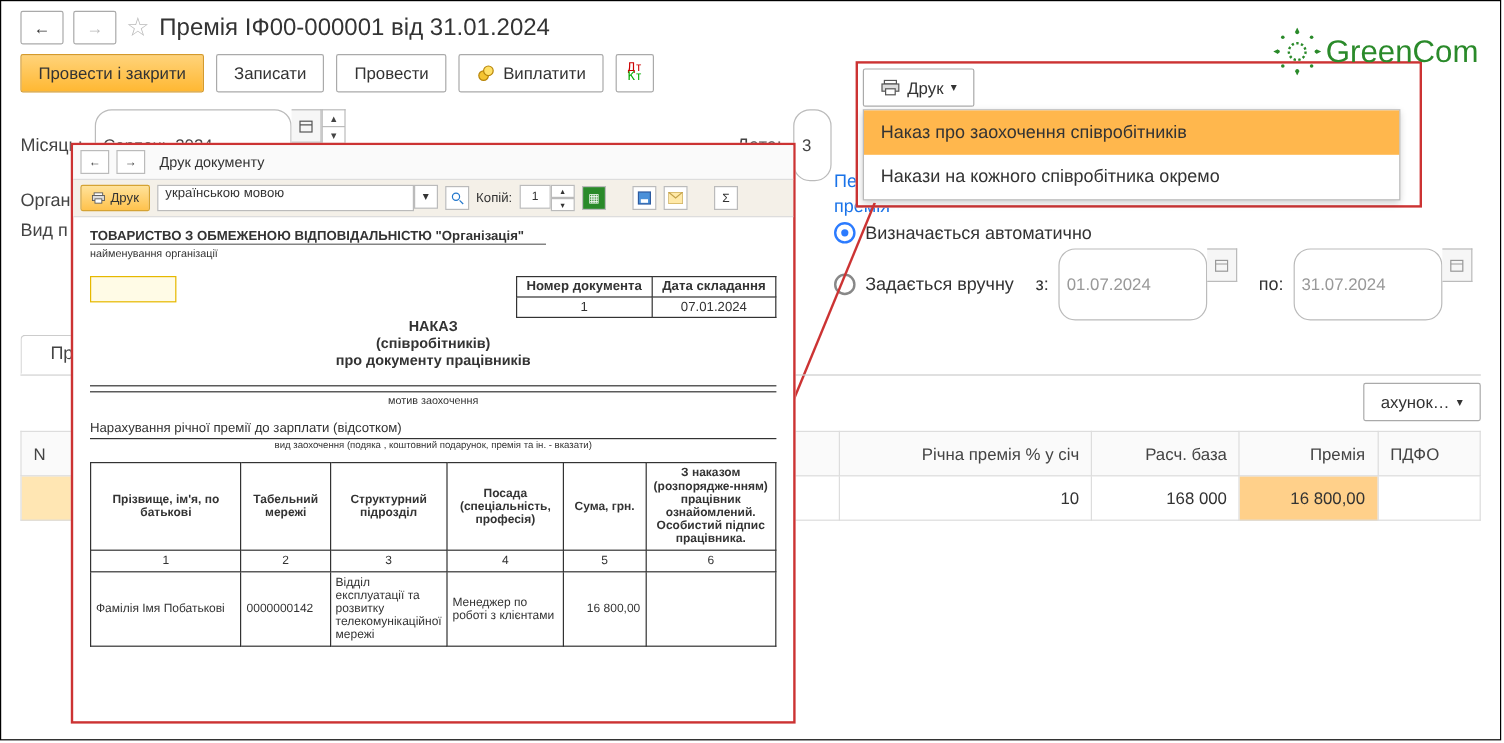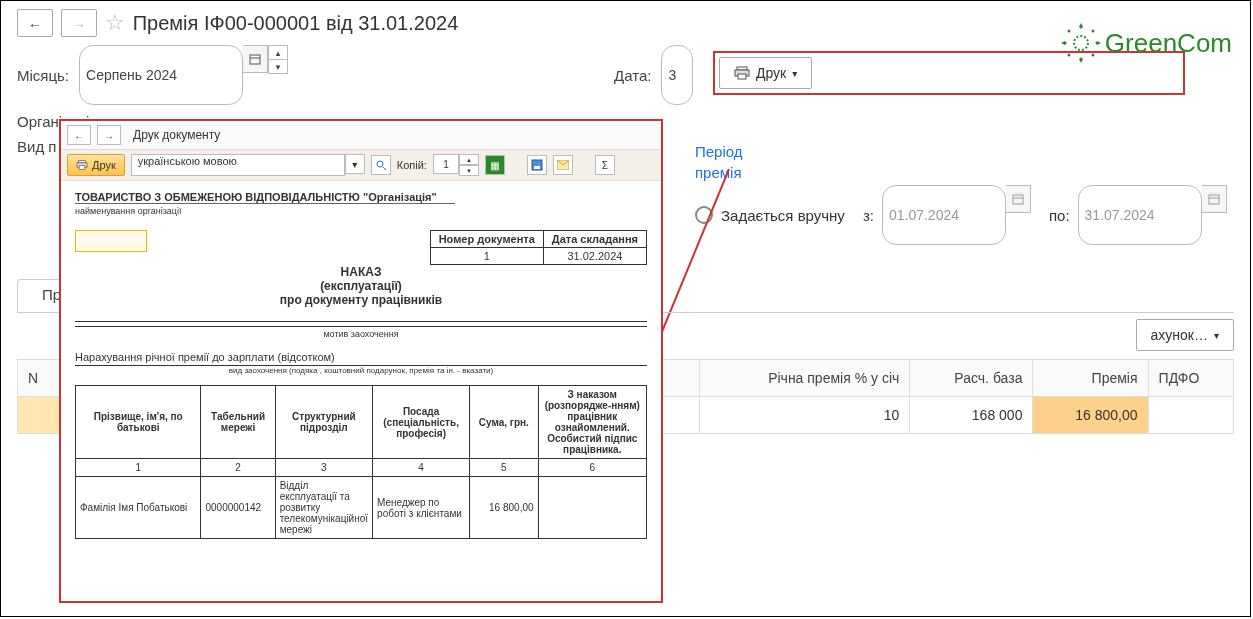--- a/index.html
+++ b/index.html
@@ -156,20 +156,35 @@
 
 <div class="frame">
 
   <div class="title-row">
     <div class="nav-btn">←</div>
     <div class="nav-btn disabled">→</div>
     <span class="star">☆</span>
     <span class="doc-title">Премія ІФ00-000001 від 31.01.2024</span>
   </div>
 
+  <div class="action-row">
+    <div class="btn primary">Провести і закрити</div>
+    <div class="btn">Записати</div>
+    <div class="btn">Провести</div>
+    <div class="btn">
+      <svg class="small-icon" viewBox="0 0 16 16">
+          <circle cx="6" cy="10" r="4" fill="#f4c430" stroke="#b8860b"></circle>
+          <circle cx="10" cy="6" r="4" fill="#ffe066" stroke="#b8860b"></circle>
+        </svg>
+      <span>Виплатити</span>
+    </div>
+    <div class="btn icon-only">
+      <div class="dtkt"><span class="dt">Дт</span><br><span class="kt">Кт</span></div>
+    </div>
+  </div>
 
   <div class="field-row">
     <span class="field-label">Місяць:</span>
     <div style="display:flex;">
       <div class="input" style="width:150px">Серпень 2024</div>
       <div class="cal-btn">
         <svg width="12" height="12" viewBox="0 0 12 12">
             <rect x="1" y="2" width="10" height="9" fill="none" stroke="#555"></rect>
             <line x1="1" y1="5" x2="11" y2="5" stroke="#555"></line>
           </svg>
@@ -186,20 +201,24 @@
   <div class="field-row">
     <span class="field-label">Організація</span>
   </div>
   <div class="field-row">
     <span class="field-label">Вид п</span>
   </div>
 
   <div class="right-block">
     <div class="link-row"><a class="link">Період</a></div>
     <div class="link-row"><a class="link">премія</a></div>
+    <div class="radio-row">
+      <span class="radio checked"></span>
+      <span>Визначається автоматично</span>
+    </div>
     <div class="radio-row">
       <span class="radio"></span>
       <span>Задається вручну</span>
       <span style="margin-left:10px">з:</span>
       <div style="display:flex;">
         <div class="input" style="width:110px;color:#999">01.07.2024</div>
         <div class="cal-btn">
             <svg width="12" height="12" viewBox="0 0 12 12">
               <rect x="1" y="2" width="10" height="9" fill="none" stroke="#999"></rect>
               <line x1="1" y1="5" x2="11" y2="5" stroke="#999"></line>
@@ -221,20 +240,24 @@
 
   <div class="print-area">
     <div class="btn dropdown-toggle">
       <svg class="printer-icon" viewBox="0 0 16 14">
         <rect x="3" y="1" width="10" height="3" fill="#fff" stroke="#555"></rect>
         <rect x="1" y="4" width="14" height="6" fill="#ddd" stroke="#555"></rect>
         <rect x="4" y="8" width="8" height="5" fill="#fff" stroke="#555"></rect>
       </svg>
       <span>Друк</span>
       <span style="font-size:10px;">▾</span>
+    </div>
+    <div class="dropdown-menu">
+      <div class="dropdown-item active">Наказ про заохочення співробітників</div>
+      <div class="dropdown-item">Накази на кожного співробітника окремо</div>
     </div>
   </div>
 
   <svg class="conn-line">
     <line x1="70" y1="0" x2="0" y2="170" stroke="#c33" stroke-width="2"></line>
   </svg>
 
   <div class="tab-bar">
     <div class="tab active">Пре</div>
   </div>
@@ -353,28 +376,28 @@
           <div style="display:flex; justify-content:center; align-items:flex-start; gap:8px;">
             <div style="width:70px;height:20px;border:1px solid #e6b800;background:#fffbe6"></div>
             <table class="mini-table">
               <tbody>
                   <tr>
                 <th>Номер документа</th>
                 <th>Дата складання</th>
               </tr>
               <tr>
                 <td>1</td>
-                <td>31.02.2024</td>
+                <td>07.01.2024</td>
               </tr>
             </tbody>
               </table>
           </div>
           <div class="nakaz-block">
             <div>НАКАЗ</div>
-            <div>(експлуатації)</div>
+            <div>(співробітників)</div>
             <div>про документу працівників</div>
           </div>
         </div>
       </div>
 
       <div class="sep-line"></div>
       <div class="sep-line" style="margin-top:4px"></div>
       <div class="doc-sub">мотив заохочення</div>
 
       <div style="margin-top:12px">

